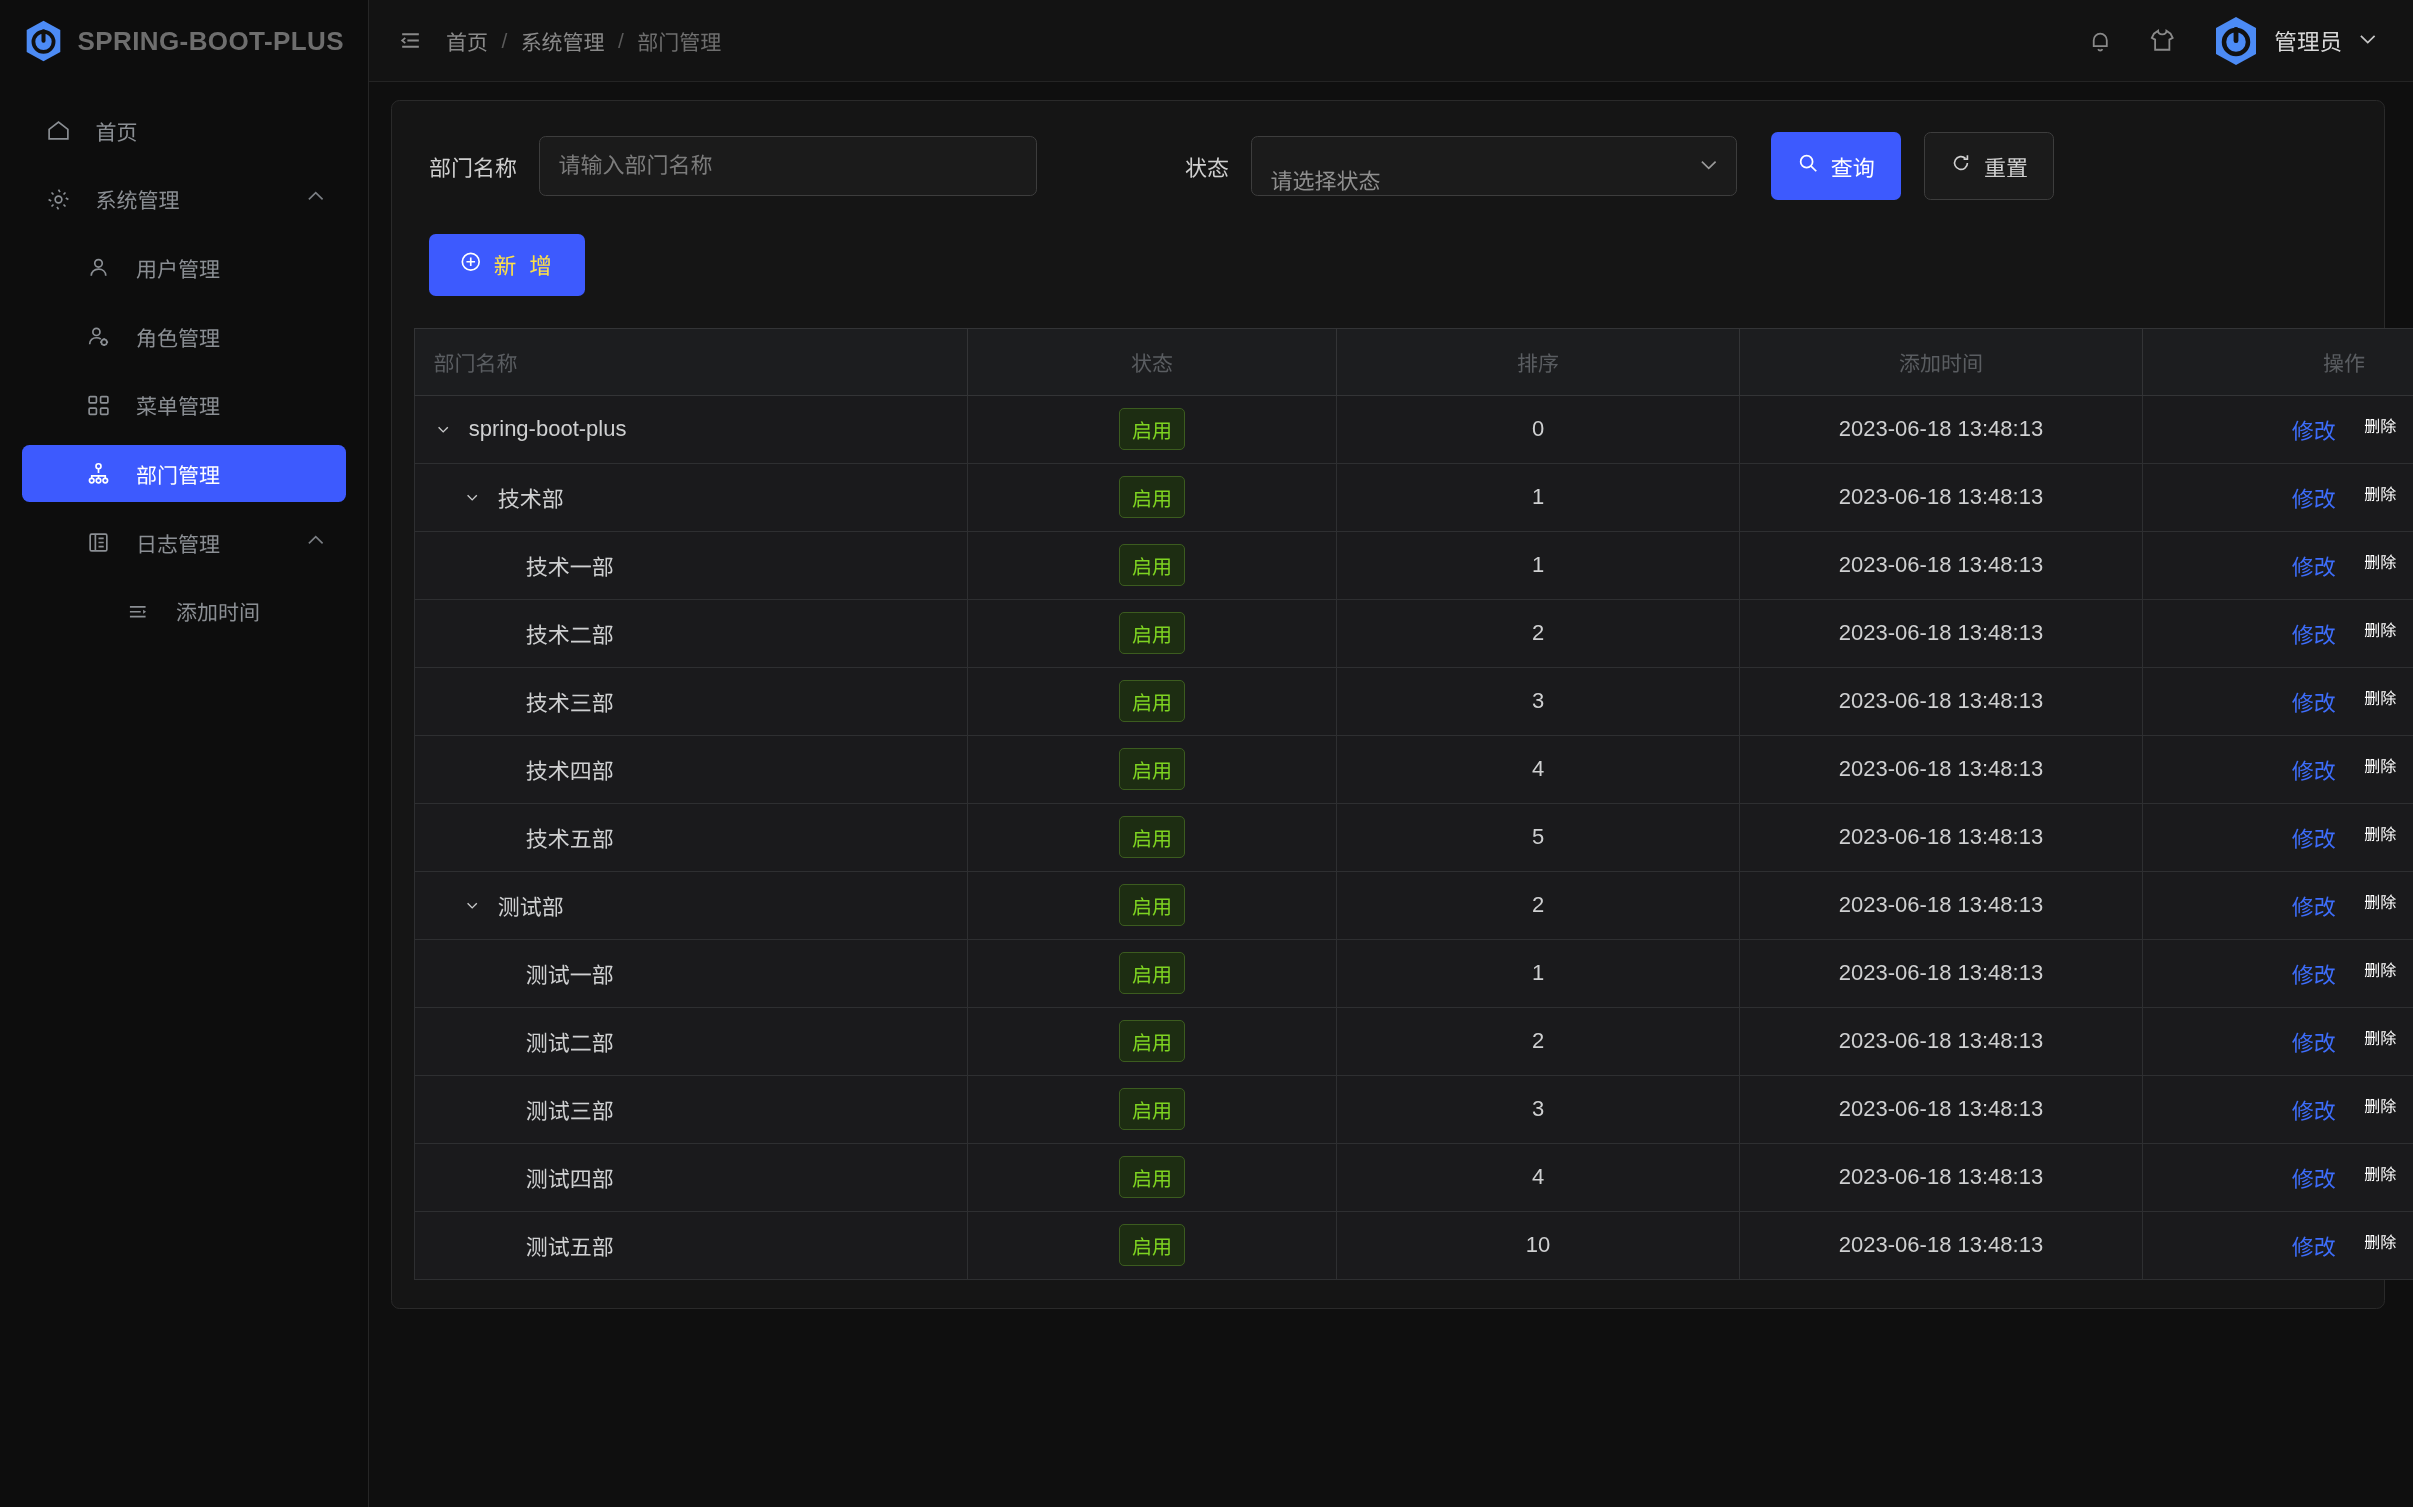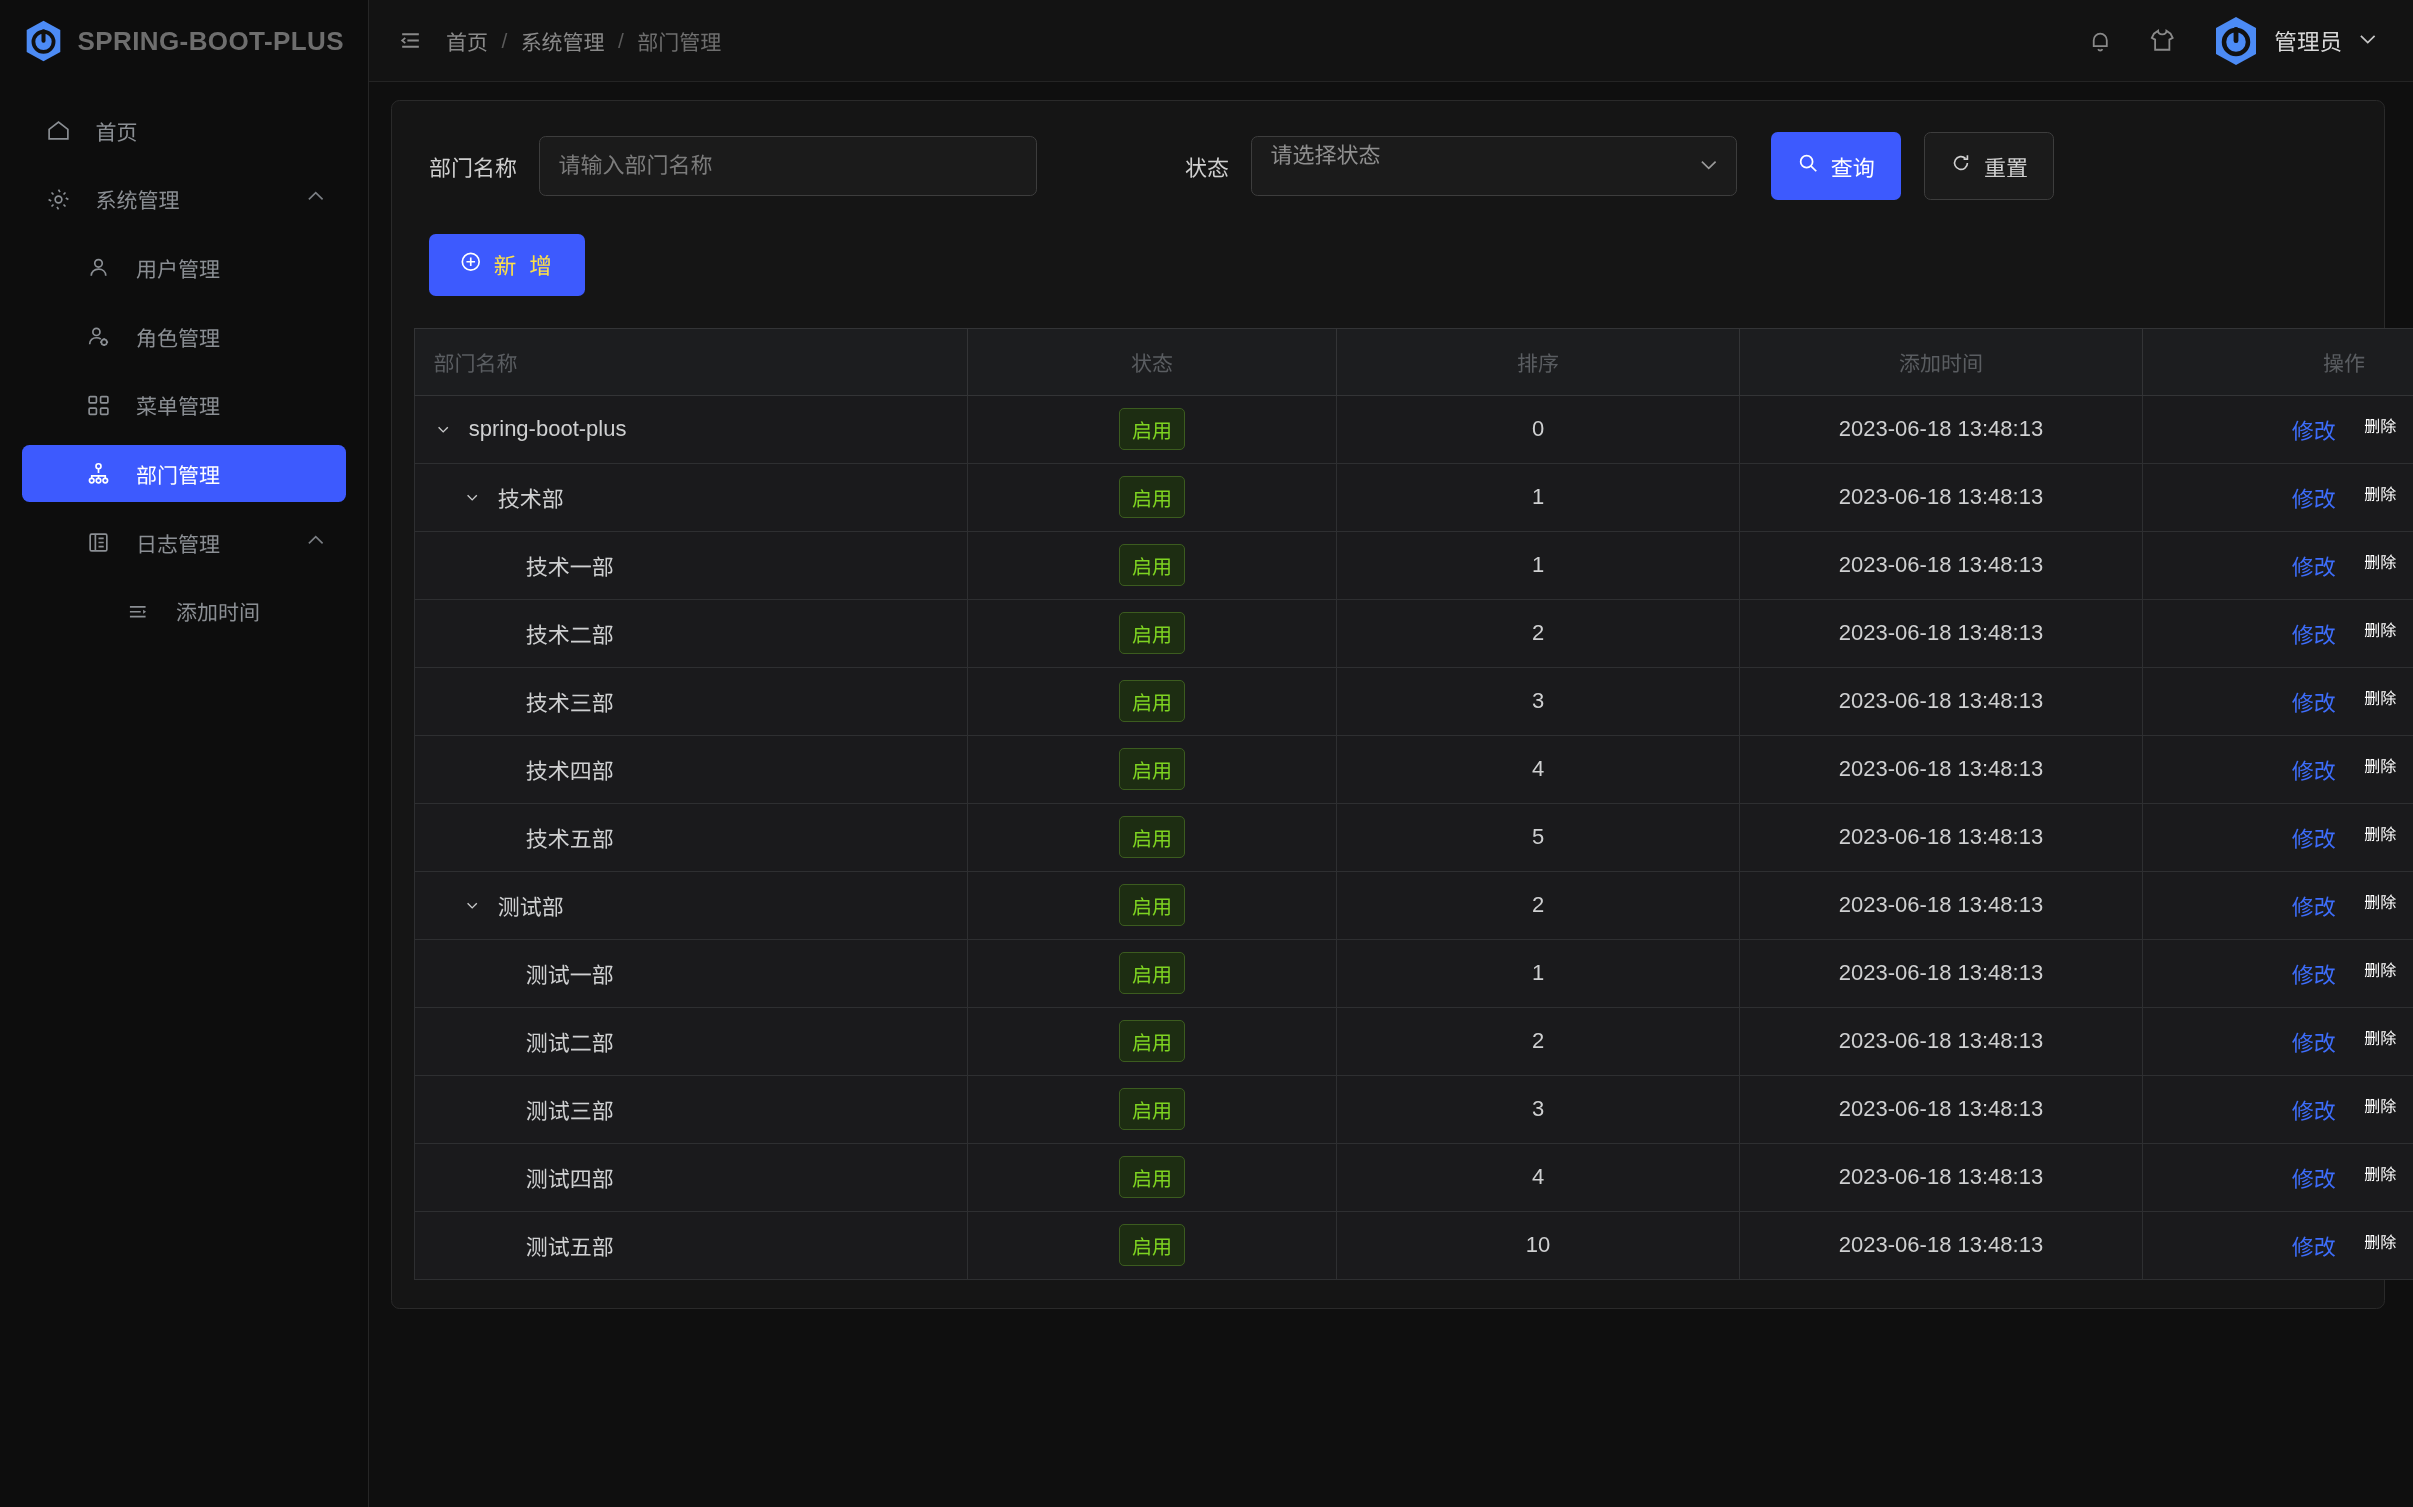--- a/index.html
+++ b/index.html
@@ -84,21 +84,21 @@
     background:#1b1b1b; border:0.8px solid #3d3d3d; border-radius:6.7px;
     color:#cfcfcf; font-size:22px; padding:0 18.4px;
     font-family:Liberation Serif, serif; outline:none;
   }
   .text-input::placeholder { color:#7c7c7c; }
   .select-wrap { position:relative; margin-left:22px; width:486px; }
   .select-box {
     width:486px; height:60px;
     background:#1b1b1b; border:0.8px solid #3d3d3d; border-radius:6.7px;
     color:#8f8f8f; font-size:22px; padding:0 18.4px;
-    display:flex; align-items:flex-start; cursor:pointer;
+    display:flex; align-items:flex-end; cursor:pointer;
   }
   .select-caret { position:absolute; right:17px; top:50%; transform:translateY(-50%); pointer-events:none; }
   .gap-lg { width:148px; }
   .btn {
     height:68px; border-radius:6.7px; display:inline-flex; align-items:center;
     justify-content:center; gap:11.7px; font-size:22px; cursor:pointer;
     padding:0 25px; border:0.8px solid transparent; font-family:inherit;
     white-space:nowrap;
   }
   .btn-primary { background:#3d5afe; color:#fff; margin-left:34px; }

